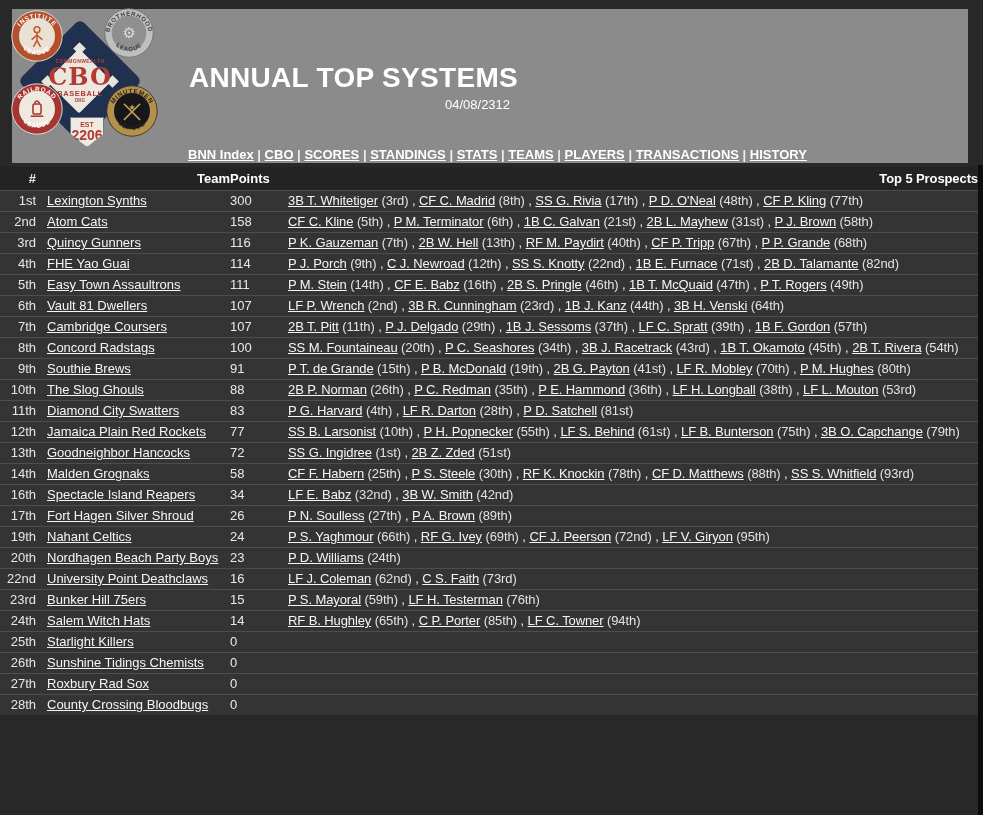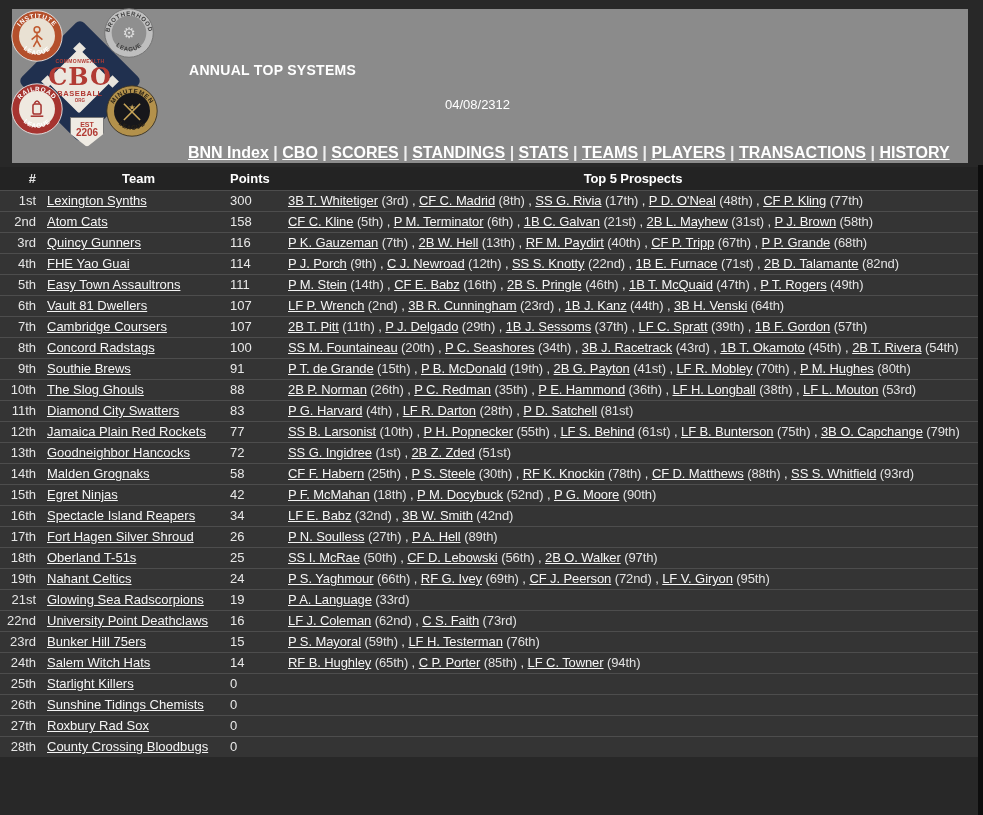--- a/index.html
+++ b/index.html
@@ -7,51 +7,51 @@
     --header_row_bg:#232323; --link:#f5f5f5; --text:#e9e9e9; --navy:#20304f; --logo_red:#b23b34;
     --edge:#0d0d0d;
   }
   html,body{margin:0;padding:0;}
   body{width:983px;height:815px;background:var(--page_bg);font-family:"Liberation Sans",sans-serif;overflow:hidden;}
   .app{position:relative;width:983px;height:815px;}
 
   
   .masthead{position:absolute;left:12px;top:9px;width:956px;height:154px;background:var(--header_bg);}
   .page-title{position:absolute;left:176px;top:16px;color:#fff;font-size:29px;font-weight:bold;letter-spacing:.5px;white-space:nowrap;}
-  .page-subtitle{position:absolute;left:177px;top:53px;color:#fff;font-size:14px;font-weight:bold;letter-spacing:.3px;}
+  .page-subtitle{position:absolute;left:177px;top:53px;color:#fff;font-size:28px;font-weight:bold;letter-spacing:.3px;}
   .cur-date{position:absolute;left:433px;top:88px;color:#fff;font-size:13px;}
-  .nav{position:absolute;left:176px;bottom:1px;font-size:16px;font-weight:bold;color:#f2f2f2;white-space:nowrap;}
+  .nav{position:absolute;left:176px;bottom:1px;font-size:13px;font-weight:bold;color:#f2f2f2;white-space:nowrap;}
   .nav a{color:#fff;text-decoration:underline;cursor:pointer;}
   .nav .sep{color:#eee;text-decoration:none;}
 
   
   .logo{position:absolute;left:-2px;top:1px;width:170px;height:145px;}
   .navy-diamond{position:absolute;left:26px;top:27px;width:88px;height:88px;background:var(--navy);transform:rotate(45deg);border-radius:6px;}
   .white-diamond{position:absolute;left:46px;top:48px;width:46px;height:46px;background:#ece7df;transform:rotate(45deg);border-radius:2px;}
   .base{position:absolute;width:9px;height:9px;background:#e8e4dc;transform:rotate(45deg);}
   .base-top{left:65px;top:34px;} .base-left{left:33px;top:67px;} .base-right{left:98px;top:67px;}
   .logo-text{position:absolute;left:70px;top:71px;transform:translate(-50%,-50%);text-align:center;color:var(--logo_red);line-height:1;}
   .lt-small{font-size:5px;font-weight:bold;letter-spacing:.4px;}
   .lt-big{font-size:24px;font-weight:bold;font-family:"DejaVu Serif",serif;letter-spacing:1px;margin:1px 0;}
   .lt-mid{font-size:7.5px;font-weight:bold;letter-spacing:.6px;}
   .lt-tiny{font-size:4.5px;font-weight:bold;margin-top:1px;}
   .est-plate{position:absolute;left:60px;top:107px;width:32px;height:28px;background:#efebe3;border:1px solid #777;
              clip-path:polygon(0 0,100% 0,100% 55%,50% 100%,0 55%);text-align:center;color:var(--logo_red);}
   .est1{font-size:7px;font-weight:bold;margin-top:3px;line-height:1;}
-  .est2{font-size:10px;font-weight:bold;line-height:1;}
+  .est2{font-size:14px;font-weight:bold;line-height:1;}
   .badge{position:absolute;}
   .b-tl{left:0px;top:-1px;} .b-tr{left:93px;top:-3px;} .b-bl{left:0px;top:72px;} .b-br{left:95px;top:74px;}
   .btxt{font-size:7px;font-weight:bold;font-family:"Liberation Sans",sans-serif;letter-spacing:.8px;}
 
   
   .table-wrap{position:absolute;left:0;top:167px;width:978px;background:var(--row_bg);}
   table{border-collapse:collapse;width:978px;table-layout:fixed;font-size:13px;color:var(--text);}
   col.g-rank{width:40px;} col.g-team{width:190px;} col.g-pts{width:43px;} col.g-pros{width:705px;}
   thead tr{background:var(--header_row_bg);height:23px;}
-  th{color:#fff;font-weight:bold;text-align:center;padding:0;white-space:nowrap;}
+  th{color:#fff;font-weight:bold;text-align:right;padding:0;white-space:nowrap;}
   tbody tr{background:var(--row_bg);height:21px;border-top:1px solid var(--row_divider);}
   tbody tr:first-child{border-top:1px solid var(--row_divider);}
   td{padding:0;white-space:nowrap;overflow:hidden;vertical-align:middle;}
   .c-rank{text-align:right;padding-right:4px;color:#e6e6e6;}
   .c-team{padding-left:7px;}
   .c-pts{padding-right:6px;}
   .c-pros{padding-left:15px;letter-spacing:-0.1px;}
   a.tlink,a.plink{color:var(--link);text-decoration:underline;cursor:pointer;}
   .ord{color:#e2e2e2;}
   .right-strip{position:absolute;left:978px;top:165px;width:5px;height:650px;background:var(--edge);}
@@ -252,62 +252,50 @@
     <td class="c-pros"><a class="plink">SS G. Ingidree</a><span class="ord"> (1st)</span> , <a class="plink">2B Z. Zded</a><span class="ord"> (51st)</span></td>
   </tr>
 
   <tr>
     <td class="c-rank">14th</td>
     <td class="c-team"><a class="tlink">Malden Grognaks</a></td>
     <td class="c-pts">58</td>
     <td class="c-pros"><a class="plink">CF F. Habern</a><span class="ord"> (25th)</span> , <a class="plink">P S. Steele</a><span class="ord"> (30th)</span> , <a class="plink">RF K. Knockin</a><span class="ord"> (78th)</span> , <a class="plink">CF D. Matthews</a><span class="ord"> (88th)</span> , <a class="plink">SS S. Whitfield</a><span class="ord"> (93rd)</span></td>
   </tr>
 
-  <tr>
-    <td class="c-rank">15th</td>
-    <td class="c-team"><a class="tlink">Egret Ninjas</a></td>
-    <td class="c-pts">42</td>
-    <td class="c-pros"><a class="plink">P F. McMahan</a><span class="ord"> (18th)</span> , <a class="plink">P M. Docybuck</a><span class="ord"> (52nd)</span> , <a class="plink">P G. Moore</a><span class="ord"> (90th)</span></td>
-  </tr>
 
   <tr>
     <td class="c-rank">16th</td>
     <td class="c-team"><a class="tlink">Spectacle Island Reapers</a></td>
     <td class="c-pts">34</td>
     <td class="c-pros"><a class="plink">LF E. Babz</a><span class="ord"> (32nd)</span> , <a class="plink">3B W. Smith</a><span class="ord"> (42nd)</span></td>
   </tr>
 
   <tr>
     <td class="c-rank">17th</td>
     <td class="c-team"><a class="tlink">Fort Hagen Silver Shroud</a></td>
     <td class="c-pts">26</td>
-    <td class="c-pros"><a class="plink">P N. Soulless</a><span class="ord"> (27th)</span> , <a class="plink">P A. Hell</a><span class="ord"> (89th)</span></td>
-  </tr>
-
-  <tr>
-    <td class="c-rank">18th</td>
-    <td class="c-team"><a class="tlink">Oberland T-51s</a></td>
-    <td class="c-pts">25</td>
-    <td class="c-pros"><a class="plink">SS I. McRae</a><span class="ord"> (50th)</span> , <a class="plink">CF D. Lebowski</a><span class="ord"> (56th)</span> , <a class="plink">2B O. Walker</a><span class="ord"> (97th)</span></td>
-  </tr>
+    <td class="c-pros"><a class="plink">P N. Soulless</a><span class="ord"> (27th)</span> , <a class="plink">P A. Brown</a><span class="ord"> (89th)</span></td>
+  </tr>
+
 
   <tr>
     <td class="c-rank">19th</td>
     <td class="c-team"><a class="tlink">Nahant Celtics</a></td>
     <td class="c-pts">24</td>
     <td class="c-pros"><a class="plink">P S. Yaghmour</a><span class="ord"> (66th)</span> , <a class="plink">RF G. Ivey</a><span class="ord"> (69th)</span> , <a class="plink">CF J. Peerson</a><span class="ord"> (72nd)</span> , <a class="plink">LF V. Giryon</a><span class="ord"> (95th)</span></td>
   </tr>
 
-
-  <tr>
-    <td class="c-rank">21st</td>
-    <td class="c-team"><a class="tlink">Glowing Sea Radscorpions</a></td>
-    <td class="c-pts">19</td>
-    <td class="c-pros"><a class="plink">P A. Language</a><span class="ord"> (33rd)</span></td>
-  </tr>
+  <tr>
+    <td class="c-rank">20th</td>
+    <td class="c-team"><a class="tlink">Nordhagen Beach Party Boys</a></td>
+    <td class="c-pts">23</td>
+    <td class="c-pros"><a class="plink">P D. Williams</a><span class="ord"> (24th)</span></td>
+  </tr>
+
 
   <tr>
     <td class="c-rank">22nd</td>
     <td class="c-team"><a class="tlink">University Point Deathclaws</a></td>
     <td class="c-pts">16</td>
     <td class="c-pros"><a class="plink">LF J. Coleman</a><span class="ord"> (62nd)</span> , <a class="plink">C S. Faith</a><span class="ord"> (73rd)</span></td>
   </tr>
 
   <tr>
     <td class="c-rank">23rd</td>

